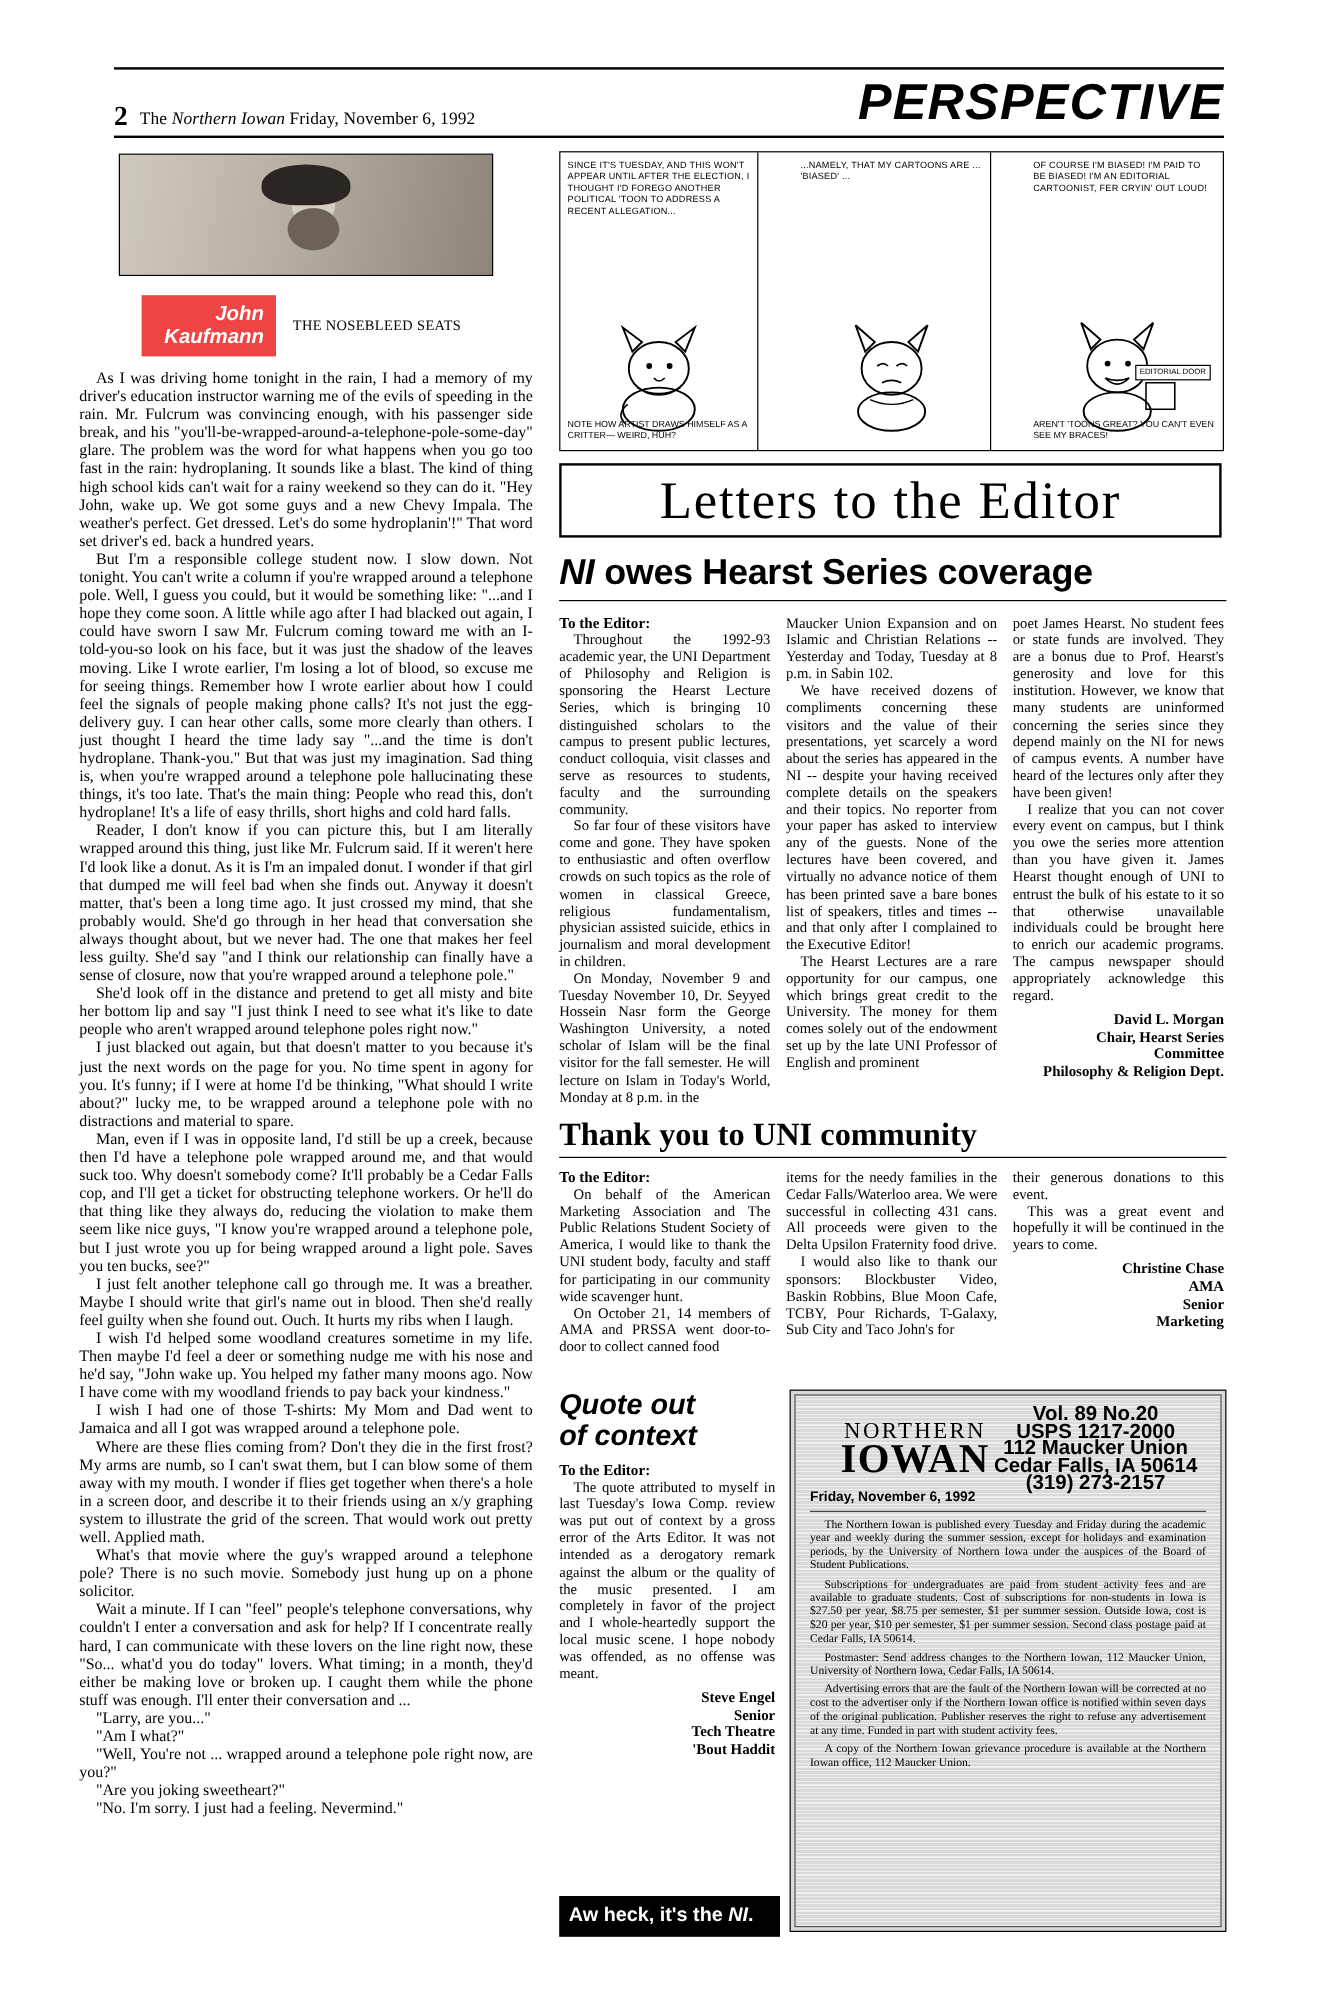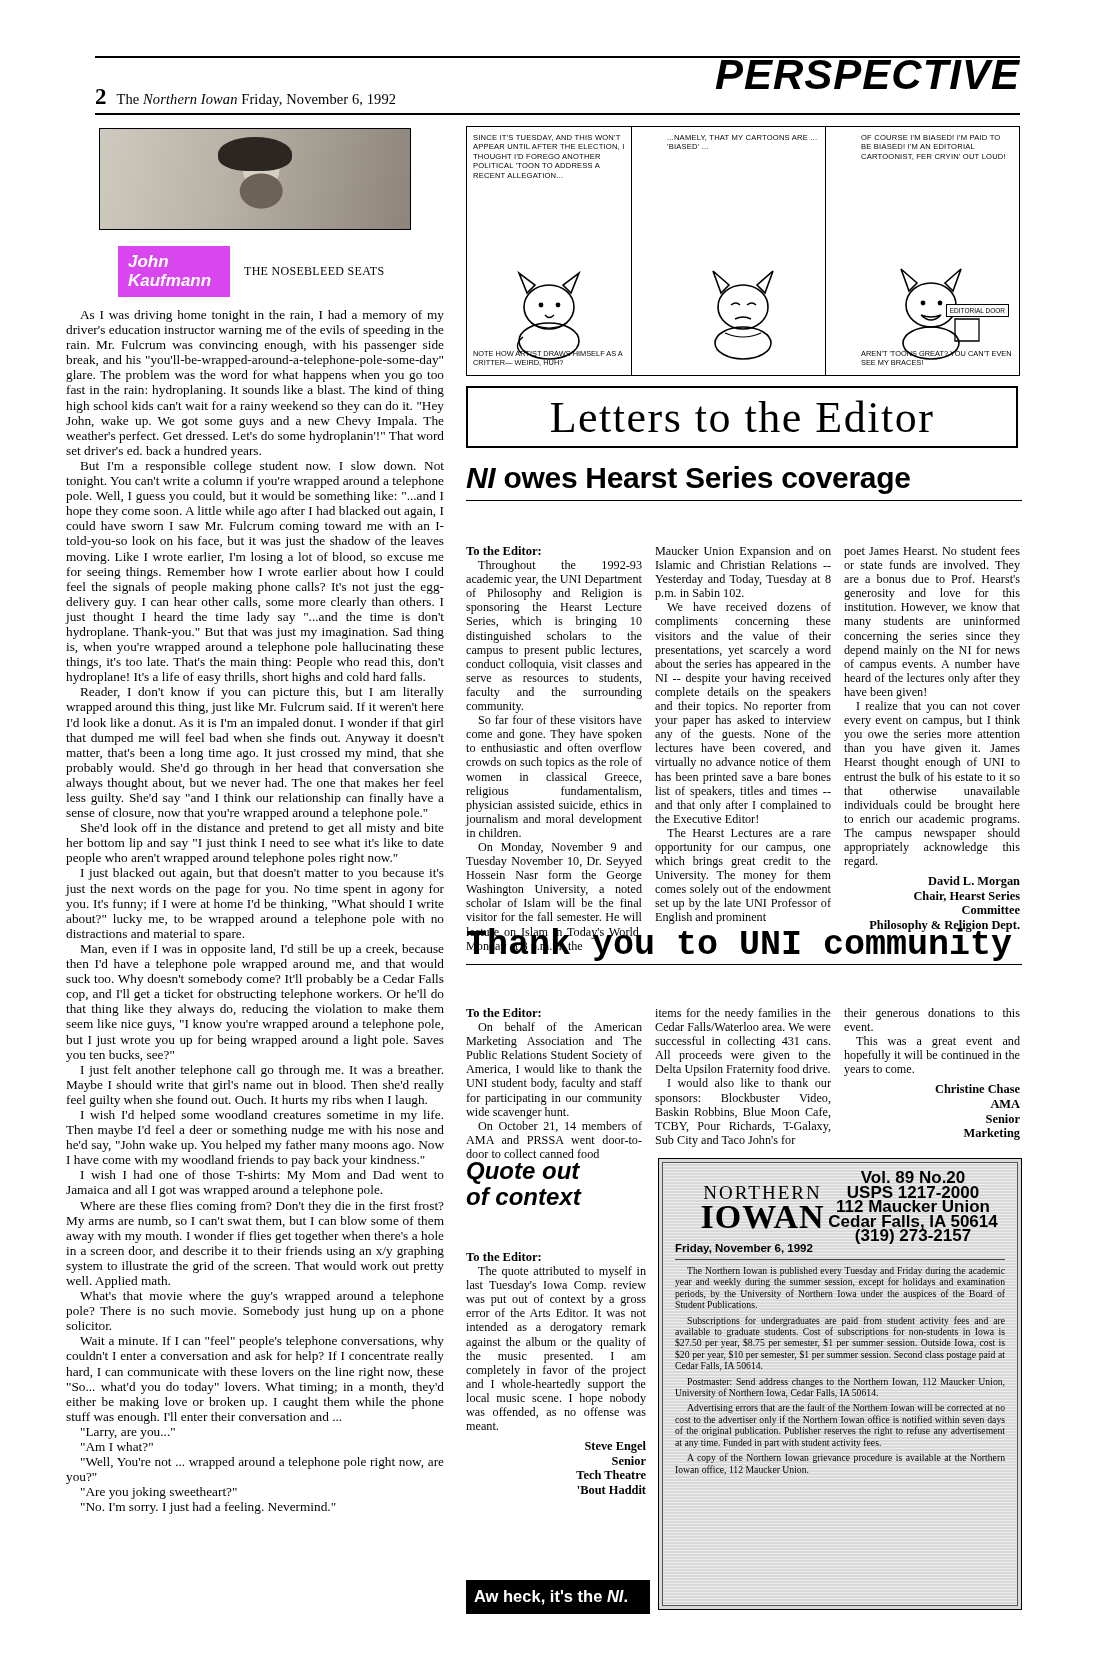--- a/index.html
+++ b/index.html
@@ -59,21 +59,21 @@
     letter-spacing: .1px;
   }
   .folio .nm { font-style: italic; }
   .section-title {
     font-family: "Liberation Sans", sans-serif;
     font-weight: bold;
     font-style: italic;
     font-size: 42px;
     letter-spacing: 1px;
     line-height: 1;
-    padding-bottom: 16px;
+    padding-bottom: 6px;
   }
 
   
   .left-col {
     position: absolute;
     left: 66px; top: 128px;
     width: 378px;
   }
   .photo {
     width: 310px;
@@ -94,29 +94,29 @@
     width: 24%; height: 34%;
     background: #2b2622;
     border-radius: 50% 50% 40% 40%;
   }
   .byline-box {
     display: flex;
     align-items: center;
     margin: 16px 0 2px 52px;
   }
   .byline-name {
-    background: #d946ef;
+    background: #ef4444;
     color: #fff;
     font-family: "Liberation Sans", sans-serif;
     font-weight: bold;
     font-style: italic;
     font-size: 17px;
     line-height: 19px;
     padding: 6px 10px 7px 10px;
-    text-align: left;
+    text-align: right;
     width: 92px;
   }
   .column-name {
     font-family: Liberation Serif, serif;
     font-size: 12px;
     letter-spacing: .3px;
     margin-left: 14px;
     white-space: nowrap;
   }
 
@@ -228,40 +228,39 @@
     width: 556px;
     display: flex;
     gap: 13px;
   }
   .letter1 .col { width: 176px; }
   .lt-text {
     font-size: 12.2px;
     line-height: 14.1px;
     text-align: justify;
     hyphens: auto;
-    margin-top: 32px;
   }
   .lt-text p { margin: 0; text-indent: 12px; }
   .lt-text p.noindent { text-indent: 0; }
   .lt-head { font-weight: bold; font-size: 12.6px; }
   .sig {
     text-align: right;
     font-weight: bold;
     font-size: 12.4px;
     line-height: 14.6px;
     margin-top: 6px;
   }
 
   .hl2 {
     position: absolute;
     left: 466px; top: 930px;
     width: 556px;
-    font-family: Liberation Mono, monospace;
-    font-weight: bold;
-    font-size: 35px;
+    font-family: Liberation Serif, serif;
+    font-weight: bold;
+    font-size: 27px;
     line-height: 30px;
   }
   .rule-under-hl2 {
     position: absolute;
     left: 466px; top: 964px;
     width: 556px;
     border-top: 1px solid #000;
   }
   .letter2 {
     position: absolute;

